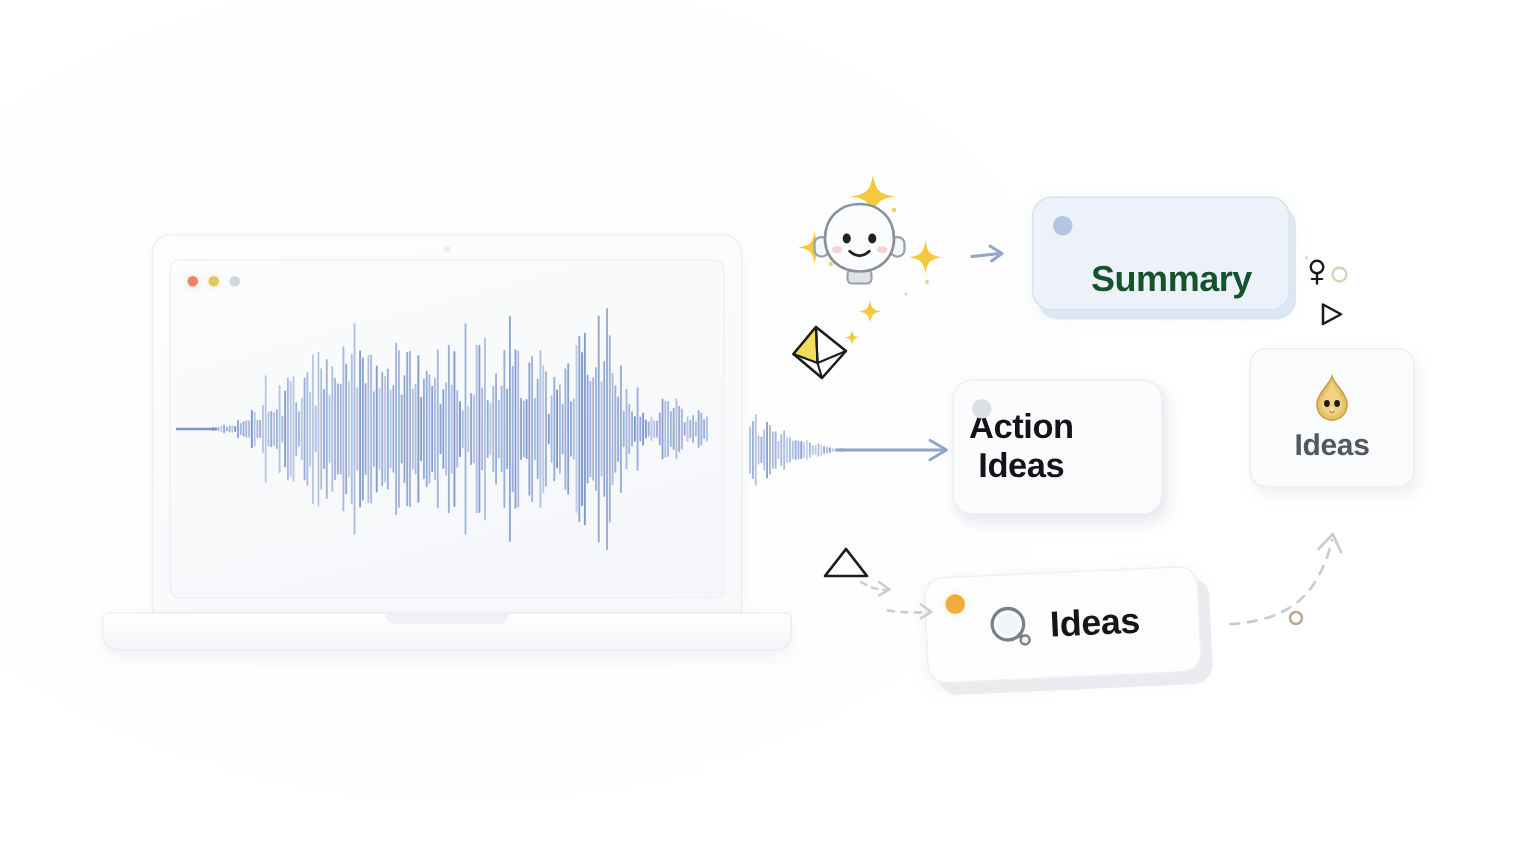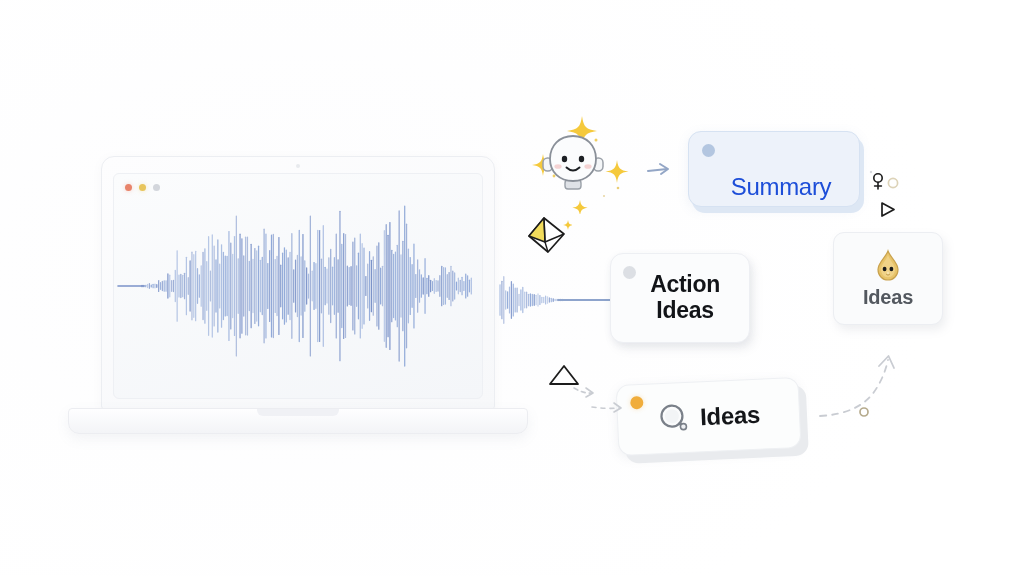--- a/index.html
+++ b/index.html
@@ -146,37 +146,36 @@
     box-shadow: 4px 6px 0 0 #dde7f4, 0 3px 12px rgba(110,140,190,0.10);
     justify-content: center;
   }
   #card-summary .card-dot {
     left: 13px;
     top: 12px;
     background: #b3c6e0;
   }
   #card-summary .card-label {
     font-size: 24px;
-    font-weight: 400;
-    color: #1d4ed8;
+    font-weight: 700;
+    color: #14532d;
     letter-spacing: -0.3px;
     margin-left: 14px;
     margin-top: 36px;
   }
 
   
   #card-action {
-    left: 610px;
+    left: 635px;
     top: 253px;
     width: 140px;
     height: 90px;
     background: #fbfcfd;
     border: 1.2px solid #edeff3;
     box-shadow: 4px 6px 10px rgba(120,130,150,0.13), 0 2px 7px rgba(120,130,150,0.07);
-    justify-content: center;
   }
   #card-action .card-dot {
     left: 12px;
     top: 12px;
     background: #dcdfe4;
   }
   #card-action .card-label {
     font-size: 23px;
     font-weight: 700;
     color: #121418;

